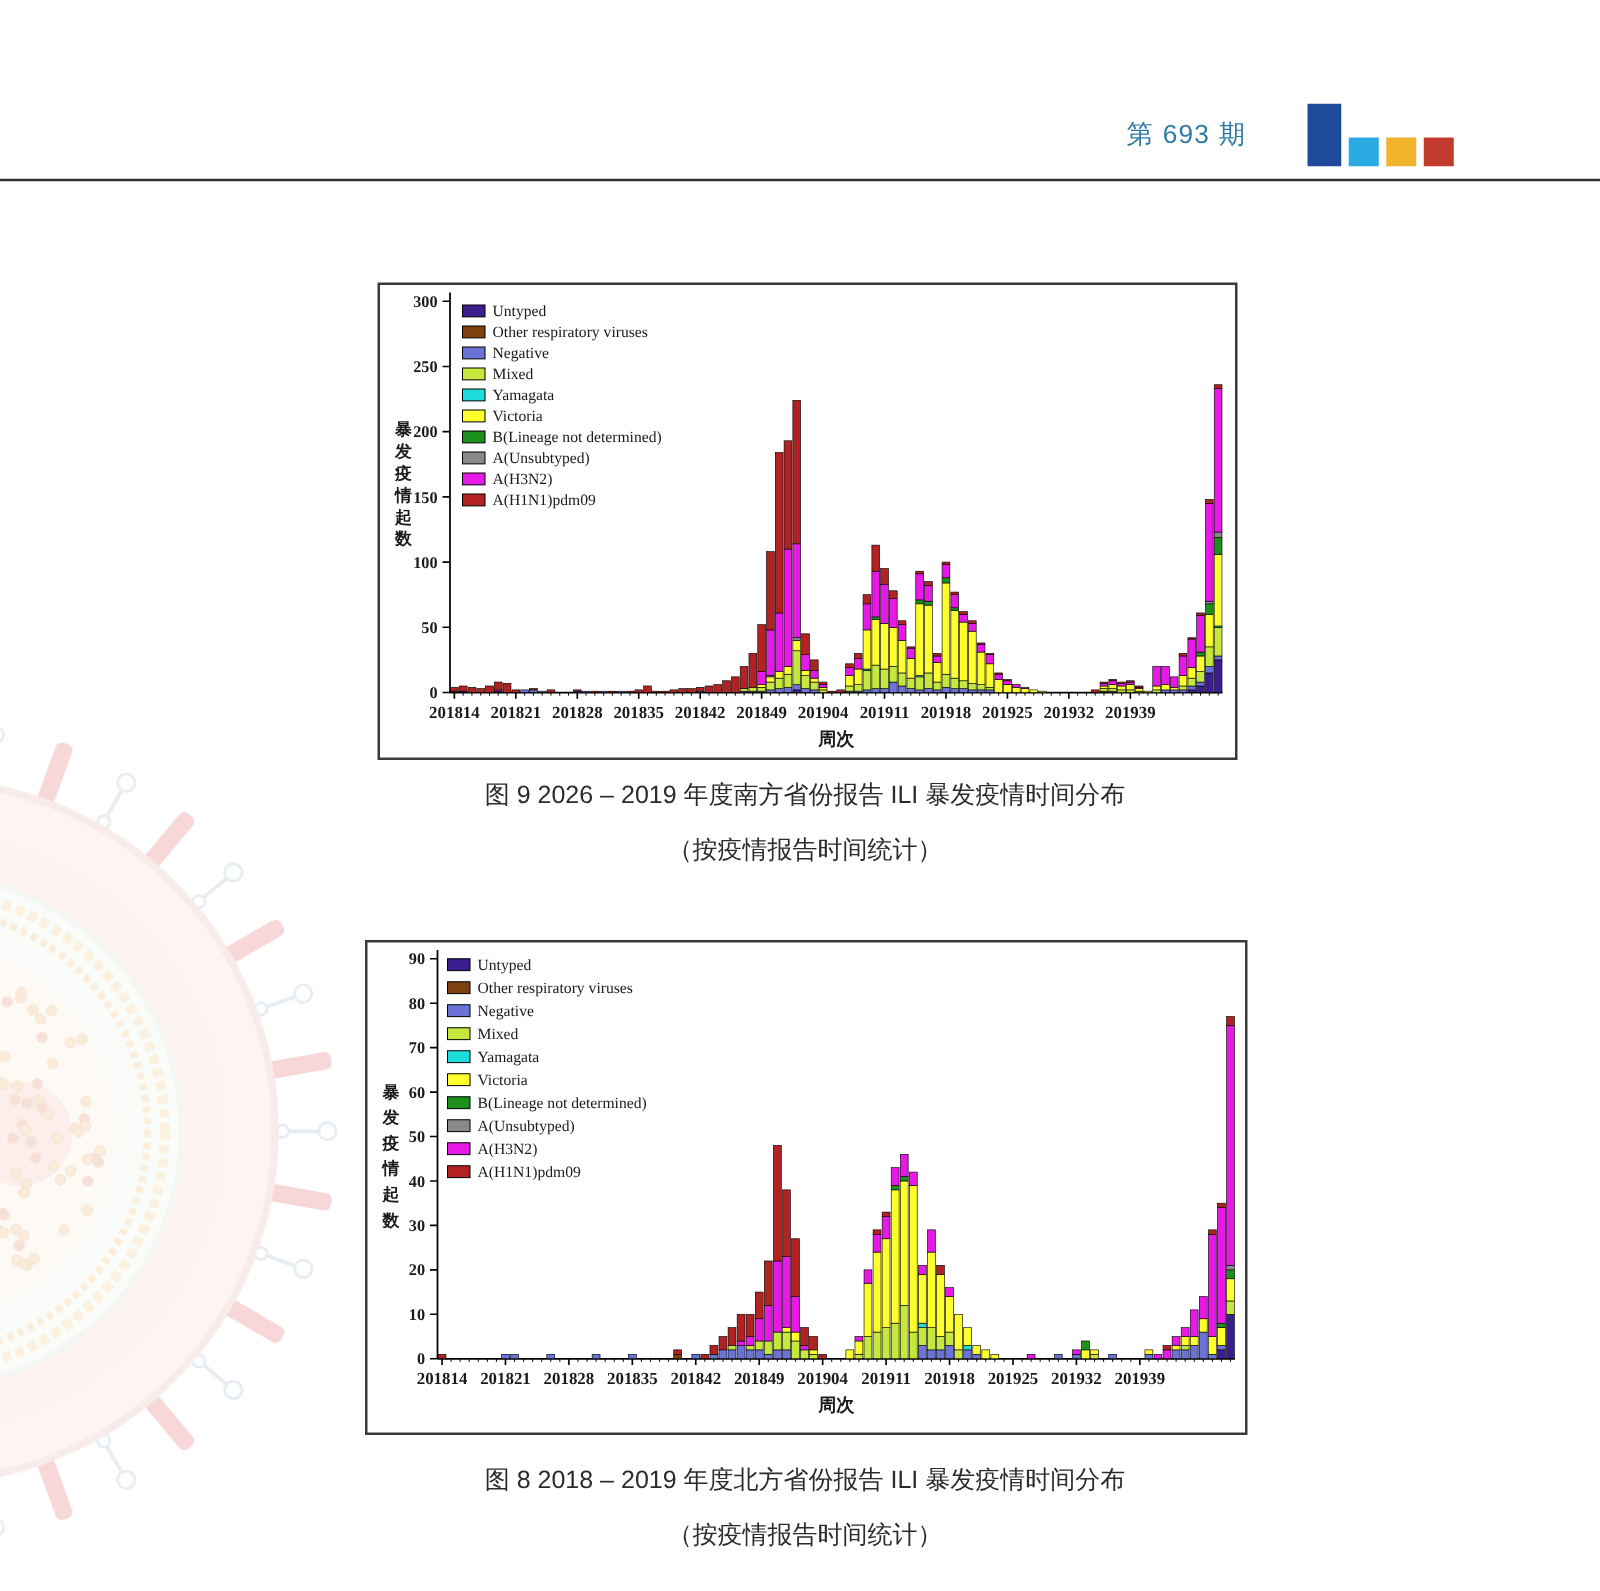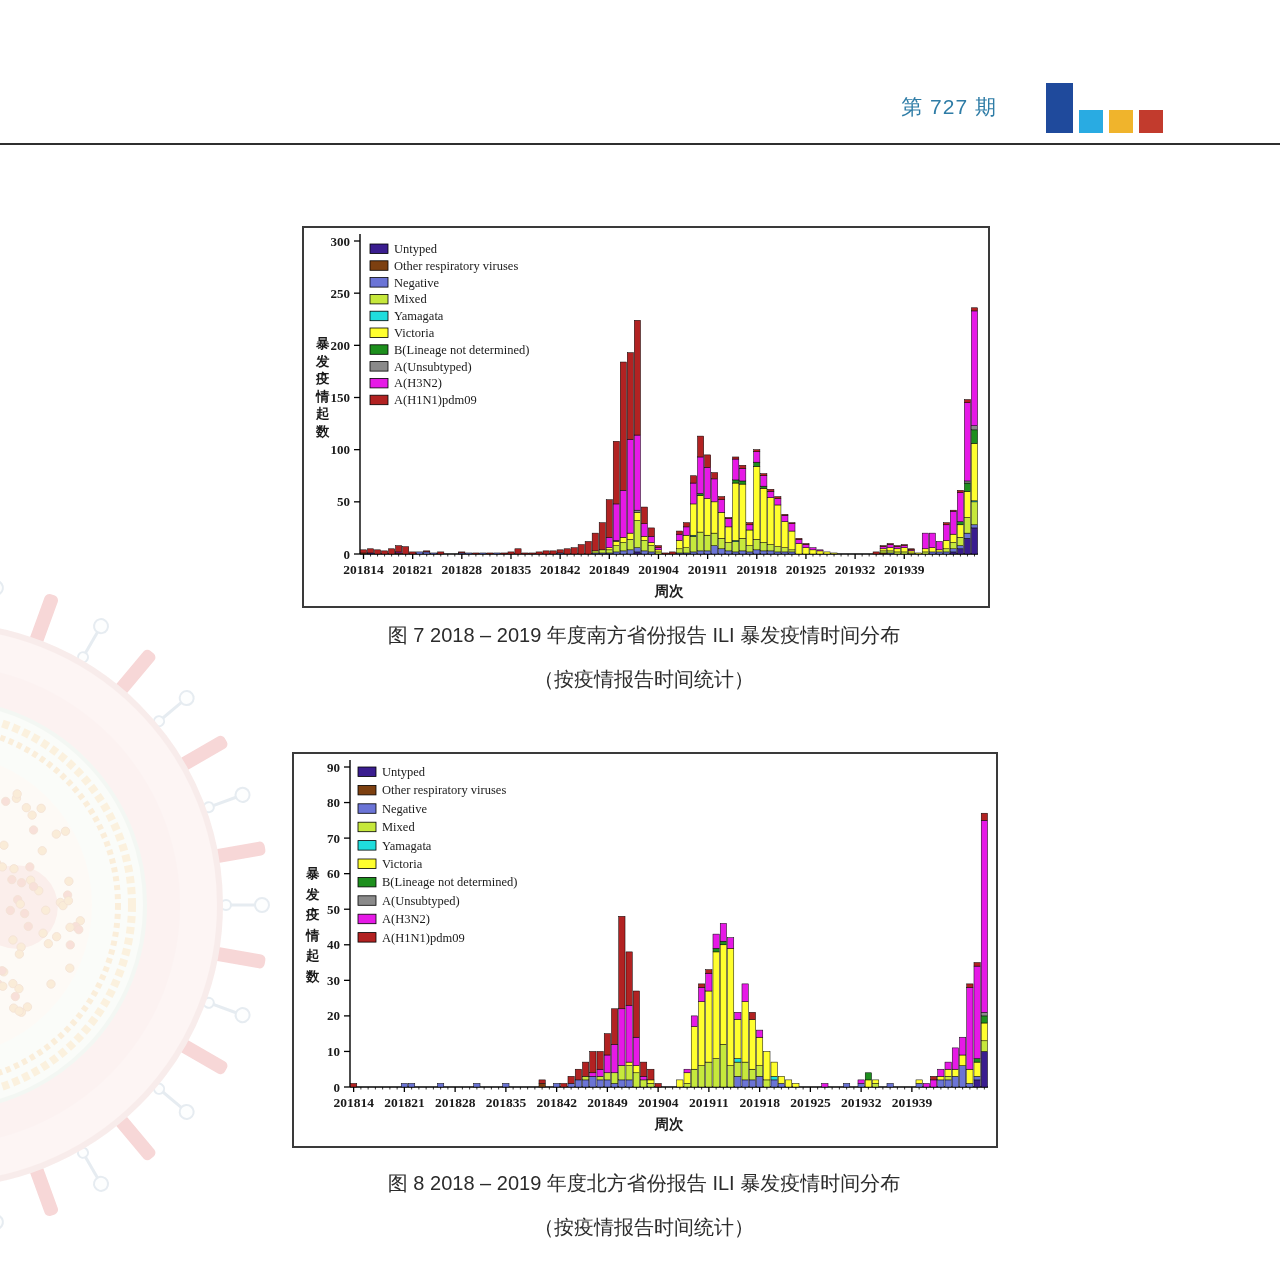--- a/index.html
+++ b/index.html
@@ -337,21 +337,21 @@
         <circle cx="130.29263898933624" cy="39.90979100557436" r="4.2" fill="#de7352" stroke="#c8793d" stroke-width="0.8"></circle>
         <circle cx="62.39275850184326" cy="-38.099468153300705" r="4.2" fill="#e9a84f" stroke="#c8793d" stroke-width="0.8"></circle>
         <circle cx="-61.55098920750463" cy="44.054626125624466" r="4.2" fill="#e9a84f" stroke="#c8793d" stroke-width="0.8"></circle>
         <circle cx="21.170329594087143" cy="-112.45683490917152" r="4.2" fill="#e9a84f" stroke="#c8793d" stroke-width="0.8"></circle>
         <circle cx="-50.67633909960357" cy="7.522405956574729" r="4.2" fill="#e9a84f" stroke="#c8793d" stroke-width="0.8"></circle>
         <circle cx="84.6288667313796" cy="8.574311683660396" r="4.2" fill="#de7352" stroke="#c8793d" stroke-width="0.8"></circle>
         <circle cx="-18.43141488661463" cy="-25.70046807438106" r="4.2" fill="#de7352" stroke="#c8793d" stroke-width="0.8"></circle>
       </g>
     </svg>
 
-  <div class="hdr-issue">第 727 期</div>
+  <div class="hdr-issue">第 693 期</div>
   <div class="logo">
     <div class="sq" style="left: 1046px; top: 83px; width: 27px; height: 50px; background: rgb(31, 74, 156);"></div>
     <div class="sq" style="left: 1079px; top: 110px; width: 24px; height: 23px; background: rgb(41, 171, 226);"></div>
     <div class="sq" style="left: 1109px; top: 110px; width: 24px; height: 23px; background: rgb(240, 180, 44);"></div>
     <div class="sq" style="left: 1139px; top: 110px; width: 24px; height: 23px; background: rgb(194, 59, 45);"></div>
   </div>
   <div class="hr-sep"></div>
 
   <div id="chart1-box" class="chart-box">
     <svg id="chart1-svg" width="684" height="378" viewBox="0 0 684 378">
@@ -753,21 +753,21 @@
         <rect x="66" y="116.80000000000001" width="18" height="9.5" fill="#1d8f1d" stroke="#000" stroke-width="0.8"></rect>
         <text x="90" y="125.80000000000001" font-size="12.5">B(Lineage not determined)</text>
         <rect x="66" y="133.60000000000002" width="18" height="9.5" fill="#8a8a8a" stroke="#000" stroke-width="0.8"></rect>
         <text x="90" y="142.60000000000002" font-size="12.5">A(Unsubtyped)</text>
         <rect x="66" y="150.4" width="18" height="9.5" fill="#e619e6" stroke="#000" stroke-width="0.8"></rect>
         <text x="90" y="159.4" font-size="12.5">A(H3N2)</text>
         <rect x="66" y="167.20000000000002" width="18" height="9.5" fill="#b22222" stroke="#000" stroke-width="0.8"></rect>
         <text x="90" y="176.20000000000002" font-size="12.5">A(H1N1)pdm09</text>
       </svg>
   </div>
-  <div id="cap9-1" class="caption">图 7  2018 – 2019 年度南方省份报告 ILI 暴发疫情时间分布</div>
+  <div id="cap9-1" class="caption">图 9  2026 – 2019 年度南方省份报告 ILI 暴发疫情时间分布</div>
   <div id="cap9-2" class="caption">（按疫情报告时间统计）</div>
 
   <div id="chart2-box" class="chart-box">
     <svg id="chart2-svg" width="702" height="392" viewBox="0 0 702 392">
         <line x1="56" y1="6" x2="56" y2="333" stroke="#000" stroke-width="1.4"></line>
         <line x1="56" y1="333" x2="694" y2="333" stroke="#000" stroke-width="1.4"></line>
         <line x1="50" y1="333" x2="56" y2="333" stroke="#000" stroke-width="1.3"></line>
         <text x="46" y="337.5" text-anchor="end" font-size="13" font-weight="600">0</text>
         <line x1="50" y1="297.44444444444446" x2="56" y2="297.44444444444446" stroke="#000" stroke-width="1.3"></line>
         <text x="46" y="301.94444444444446" text-anchor="end" font-size="13" font-weight="600">10</text>

